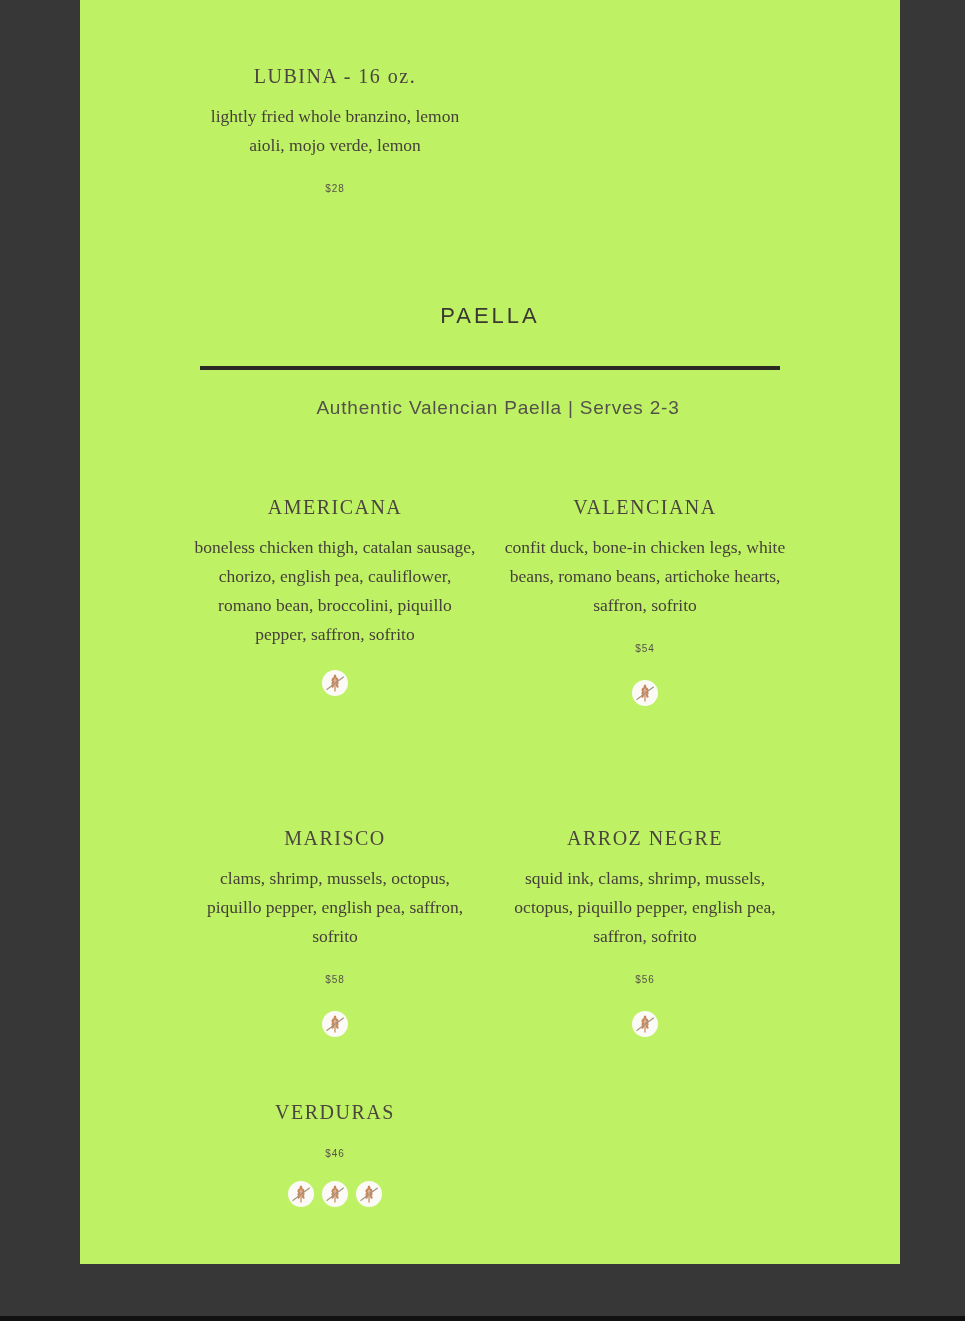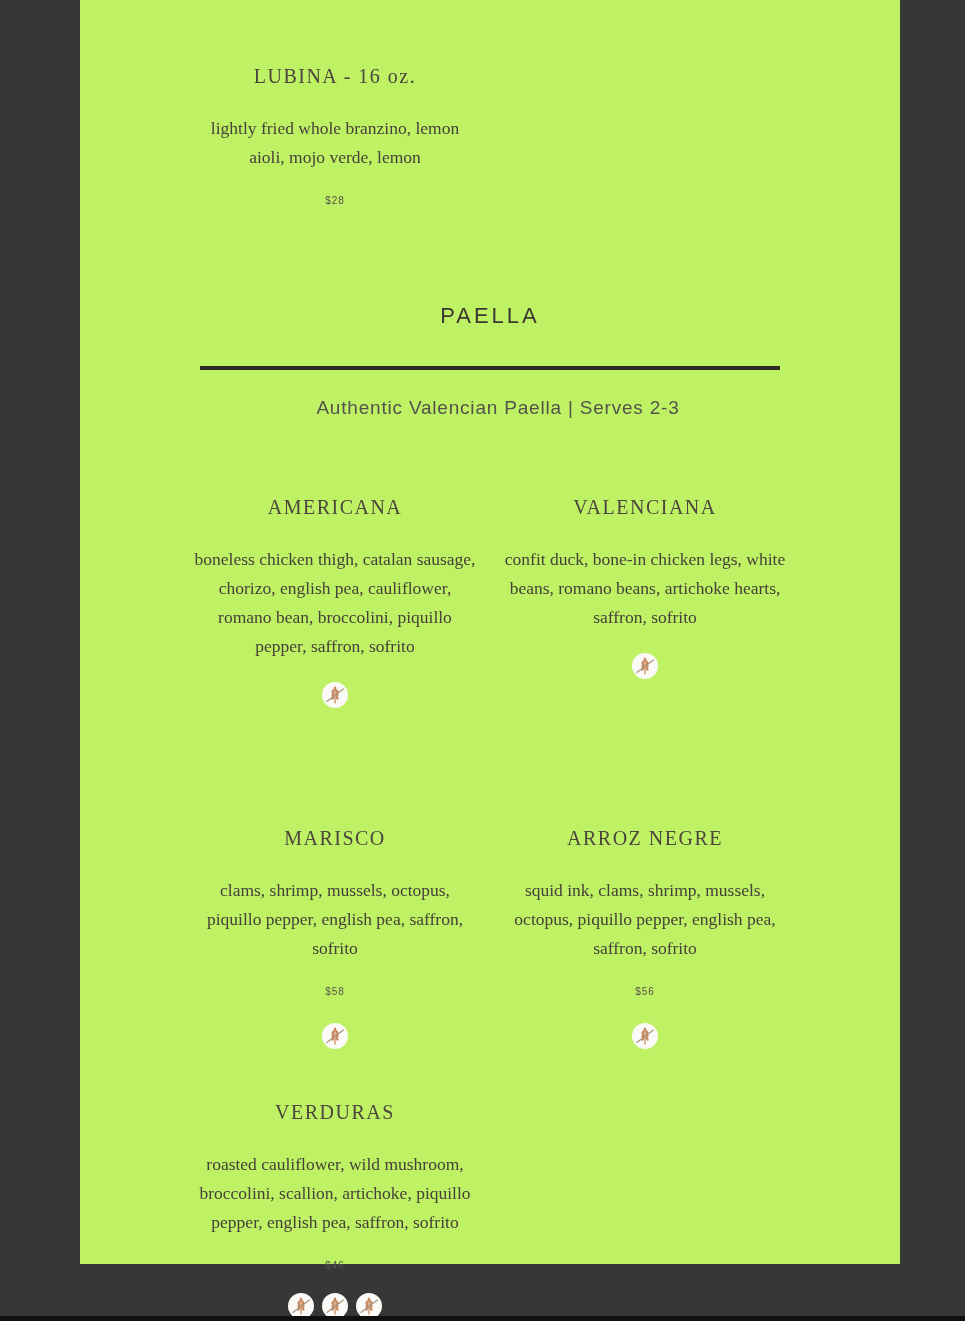--- a/index.html
+++ b/index.html
@@ -20,21 +20,21 @@
     width: 284px;
     text-align: center;
   }
   .item-name {
     font-size: 20px;
     letter-spacing: 1.5px;
     line-height: 26px;
     color: #4b453e;
   }
   .item-desc {
-    margin-top: 25px;
+    margin-top: 13px;
     font-size: 17.5px;
     line-height: 29px;
     color: #46403a;
   }
   .item-price {
     margin-top: 19px;
     font-family: "Liberation Sans", "DejaVu Sans", sans-serif;
     font-weight: 300;
     font-size: 10px;
     line-height: 20px;
@@ -116,20 +116,21 @@
     <line x1="13" y1="8" x2="13" y2="21.5" stroke="#c6875c" stroke-width="1.2"></line>
     <line x1="4.5" y1="19.8" x2="21.8" y2="6.8" stroke="#a6917c" stroke-width="1.1"></line>
   </svg>
 </span>
     </div>
   </div>
 
   <div class="menu-item col-right" style="top:494px;">
     <div class="item-name">VALENCIANA</div>
     <div class="item-desc">confit duck, bone-in chicken legs, white beans, romano beans, artichoke hearts, saffron, sofrito</div>
+    <div class="item-price">$54</div>
     <div class="icon-row">
       <span>
   <svg class="badge" viewBox="0 0 26 26" xmlns="http://www.w3.org/2000/svg" aria-hidden="true">
     <circle cx="13" cy="13" r="13" fill="#fcfaf6"></circle>
     <g fill="#c6875c">
       <ellipse cx="13" cy="6.6" rx="1.3" ry="2.1"></ellipse>
       <ellipse cx="10.9" cy="9.4" rx="1.2" ry="2.2" transform="rotate(28 10.9 9.4)"></ellipse>
       <ellipse cx="15.1" cy="9.4" rx="1.2" ry="2.2" transform="rotate(-28 15.1 9.4)"></ellipse>
       <ellipse cx="10.9" cy="12.6" rx="1.2" ry="2.2" transform="rotate(28 10.9 12.6)"></ellipse>
       <ellipse cx="15.1" cy="12.6" rx="1.2" ry="2.2" transform="rotate(-28 15.1 12.6)"></ellipse>
@@ -186,21 +187,20 @@
     </g>
     <line x1="13" y1="8" x2="13" y2="21.5" stroke="#c6875c" stroke-width="1.2"></line>
     <line x1="4.5" y1="19.8" x2="21.8" y2="6.8" stroke="#a6917c" stroke-width="1.1"></line>
   </svg>
 </span>
     </div>
   </div>
 
   <div class="menu-item col-left" style="top:1099px;">
     <div class="item-name">VERDURAS</div>
-    <div class="item-desc">roasted cauliflower, wild mushroom, broccolini, scallion, artichoke, piquillo pepper, english pea, saffron, sofrito</div>
     <div class="item-price">$46</div>
     <div class="icon-row clipped">
       <span>
   <svg class="badge" viewBox="0 0 26 26" xmlns="http://www.w3.org/2000/svg" aria-hidden="true">
     <circle cx="13" cy="13" r="13" fill="#fcfaf6"></circle>
     <g fill="#c6875c">
       <ellipse cx="13" cy="6.6" rx="1.3" ry="2.1"></ellipse>
       <ellipse cx="10.9" cy="9.4" rx="1.2" ry="2.2" transform="rotate(28 10.9 9.4)"></ellipse>
       <ellipse cx="15.1" cy="9.4" rx="1.2" ry="2.2" transform="rotate(-28 15.1 9.4)"></ellipse>
       <ellipse cx="10.9" cy="12.6" rx="1.2" ry="2.2" transform="rotate(28 10.9 12.6)"></ellipse>

